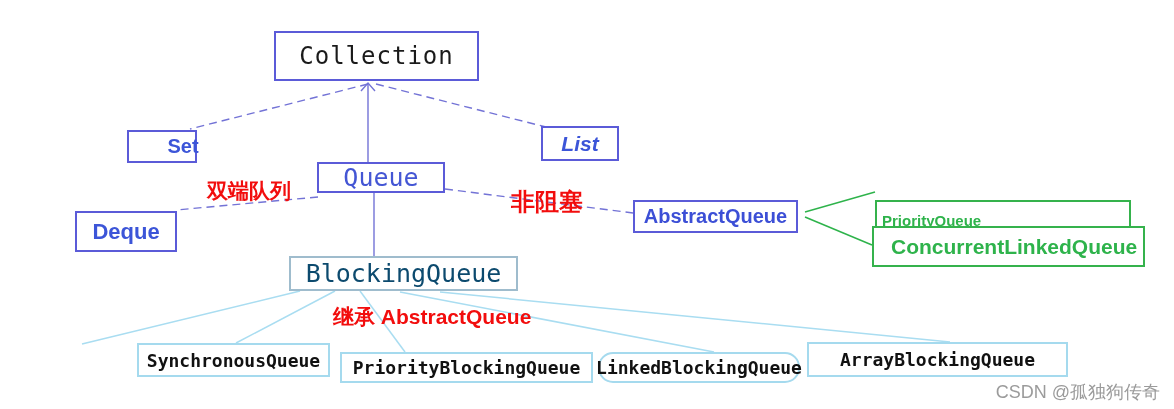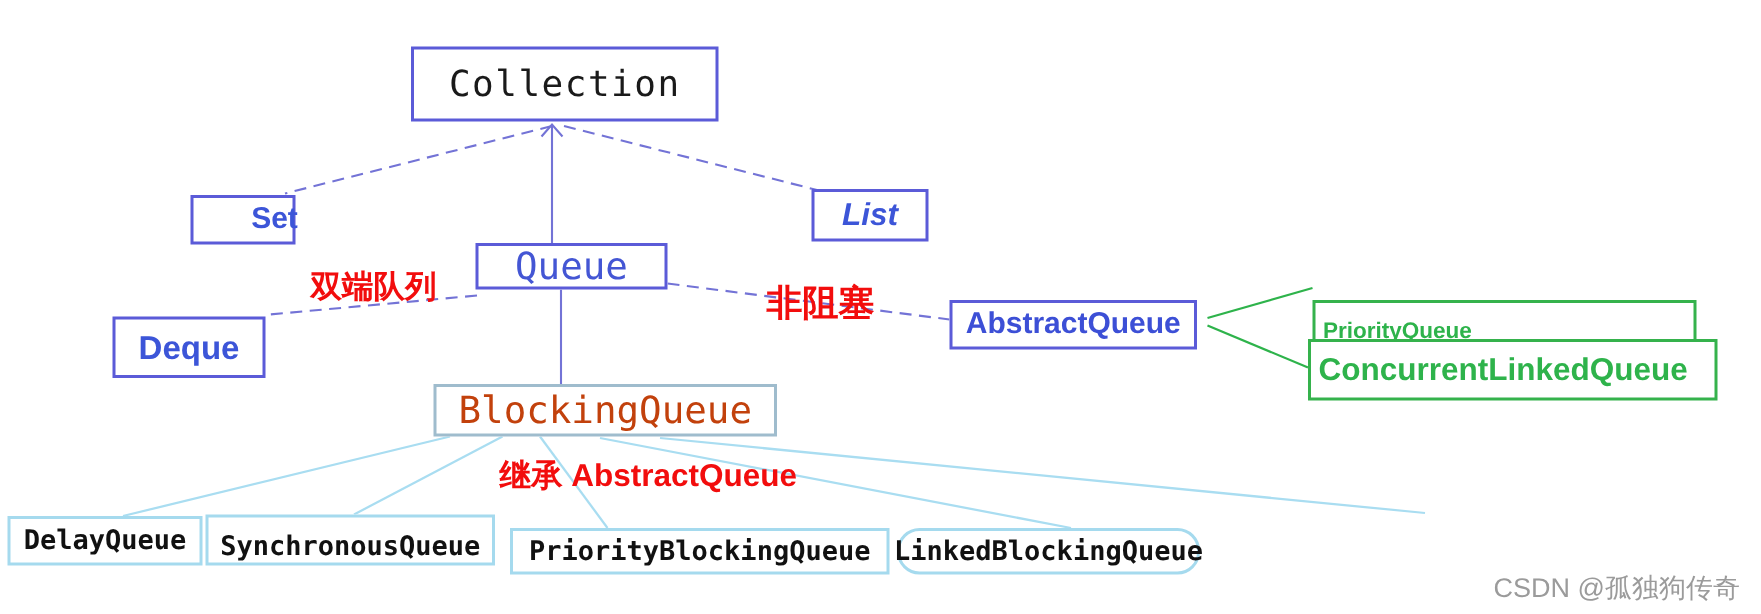--- a/index.html
+++ b/index.html
@@ -40,26 +40,26 @@
   .cyan-border  { border: 2px solid #a5daee; }
   .gray-border  { border: 2px solid #9fbccd; }
 
   #n-collection { left: 274px; top: 31px;  width: 205px; height: 50px; font-size: 24px; color: #1a1a1a; letter-spacing: 1px; }
   #n-set        { left: 127px; top: 130px; width: 70px;  height: 33px; font-size: 20px; color: #3c55d8; padding-left: 42px; }
   #n-queue      { left: 317px; top: 162px; width: 128px; height: 31px; font-size: 25px; color: #4456d4; }
   #n-list       { left: 541px; top: 126px; width: 78px;  height: 35px; font-size: 21px; color: #3c55d8; font-style: italic; }
   #n-deque      { left: 75px;  top: 211px; width: 102px; height: 41px; font-size: 22px; color: #3c55d8; text-align: center; }
   #n-abstractqueue { left: 633px; top: 200px; width: 165px; height: 33px; font-size: 20px; color: #3c4fd6; }
   #n-priorityqueue { left: 875px; top: 156px; width: 256px; height: 40px; font-size: 15px; color: #2eb34b; justify-content: flex-start; padding-left: 5px; margin-top: 44px; }
-  #n-concurrentlinkedqueue { left: 872px; top: 226px; width: 273px; height: 41px; font-size: 21px; color: #2eb34b; justify-content: flex-start; padding-left: 5px; }
-  #n-blockingqueue { left: 289px; top: 256px; width: 229px; height: 35px; font-size: 25px; color: #c2410c; }
+  #n-concurrentlinkedqueue { left: 872px; top: 226px; width: 273px; height: 41px; font-size: 21px; color: #2eb34b; justify-content: flex-start; padding-left: 17px; }
+  #n-blockingqueue { left: 289px; top: 256px; width: 229px; height: 35px; font-size: 25px; color: #0c4a6e; }
 
   .leaf { font-weight: bold; color: #111111; font-size: 18px; }
   #n-delayqueue            { left: 5px;   top: 344px; width: 130px; height: 33px; }
-  #n-synchronousqueue      { left: 137px; top: 343px; width: 193px; height: 34px; align-items: flex-end; }
+  #n-synchronousqueue      { left: 137px; top: 343px; width: 193px; height: 34px; }
   #n-priorityblockingqueue { left: 340px; top: 352px; width: 253px; height: 31px; }
   #n-linkedblockingqueue   { left: 598px; top: 352px; width: 202px; height: 31px; border-radius: 15px; }
   #n-arrayblockingqueue    { left: 807px; top: 342px; width: 261px; height: 35px; }
 
   .red-label {
     position: absolute;
     z-index: 3;
     color: #f20d0d;
     font-weight: bold;
     font-family: "Liberation Sans", sans-serif;
@@ -136,36 +136,36 @@
   </div>
 
   <div id="n-concurrentlinkedqueue" class="box sansb green-border">
     <span>ConcurrentLinkedQueue</span>
   </div>
 
   <div id="n-blockingqueue" class="box mono gray-border">
     <span>BlockingQueue</span>
   </div>
 
-  <div id="n-delayqueue" class="box mono leaf cyan-border">
-    <span>DelayQueue</span>
-  </div>
 
   <div id="n-synchronousqueue" class="box mono leaf cyan-border">
     <span>SynchronousQueue</span>
   </div>
 
   <div id="n-priorityblockingqueue" class="box mono leaf cyan-border">
     <span>PriorityBlockingQueue</span>
   </div>
 
   <div id="n-linkedblockingqueue" class="box mono leaf cyan-border">
     <span>LinkedBlockingQueue</span>
   </div>
 
+  <div id="n-arrayblockingqueue" class="box mono leaf cyan-border">
+    <span>ArrayBlockingQueue</span>
+  </div>
 
   <div id="lbl-deque" class="red-label">双端队列</div>
   <div id="lbl-nonblocking" class="red-label">非阻塞</div>
   <div id="lbl-inherit" class="red-label">继承 AbstractQueue</div>
 
   <div id="watermark">CSDN @孤独狗传奇</div>
 
 </div>
 
 </body></html>

